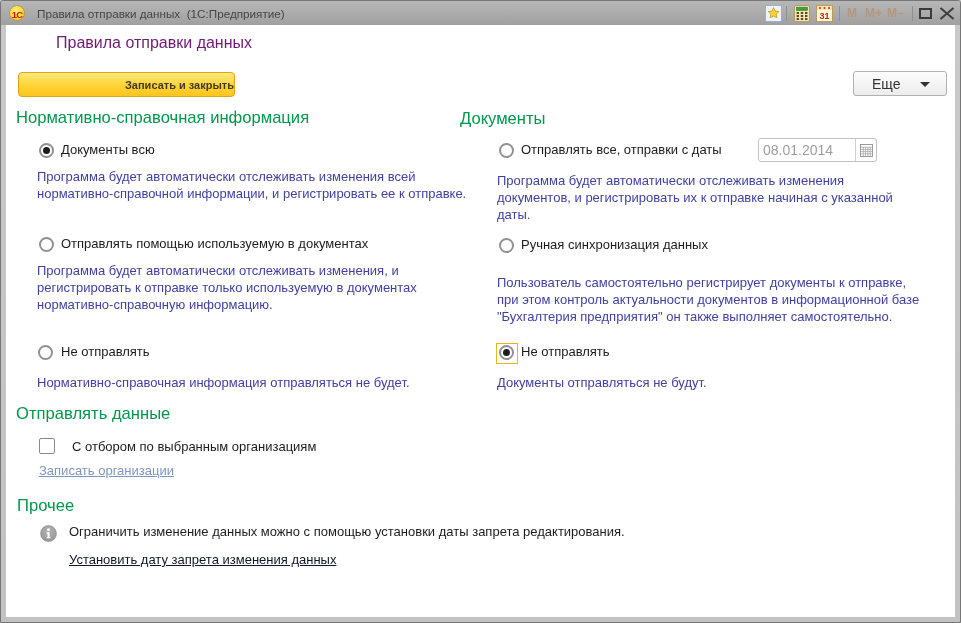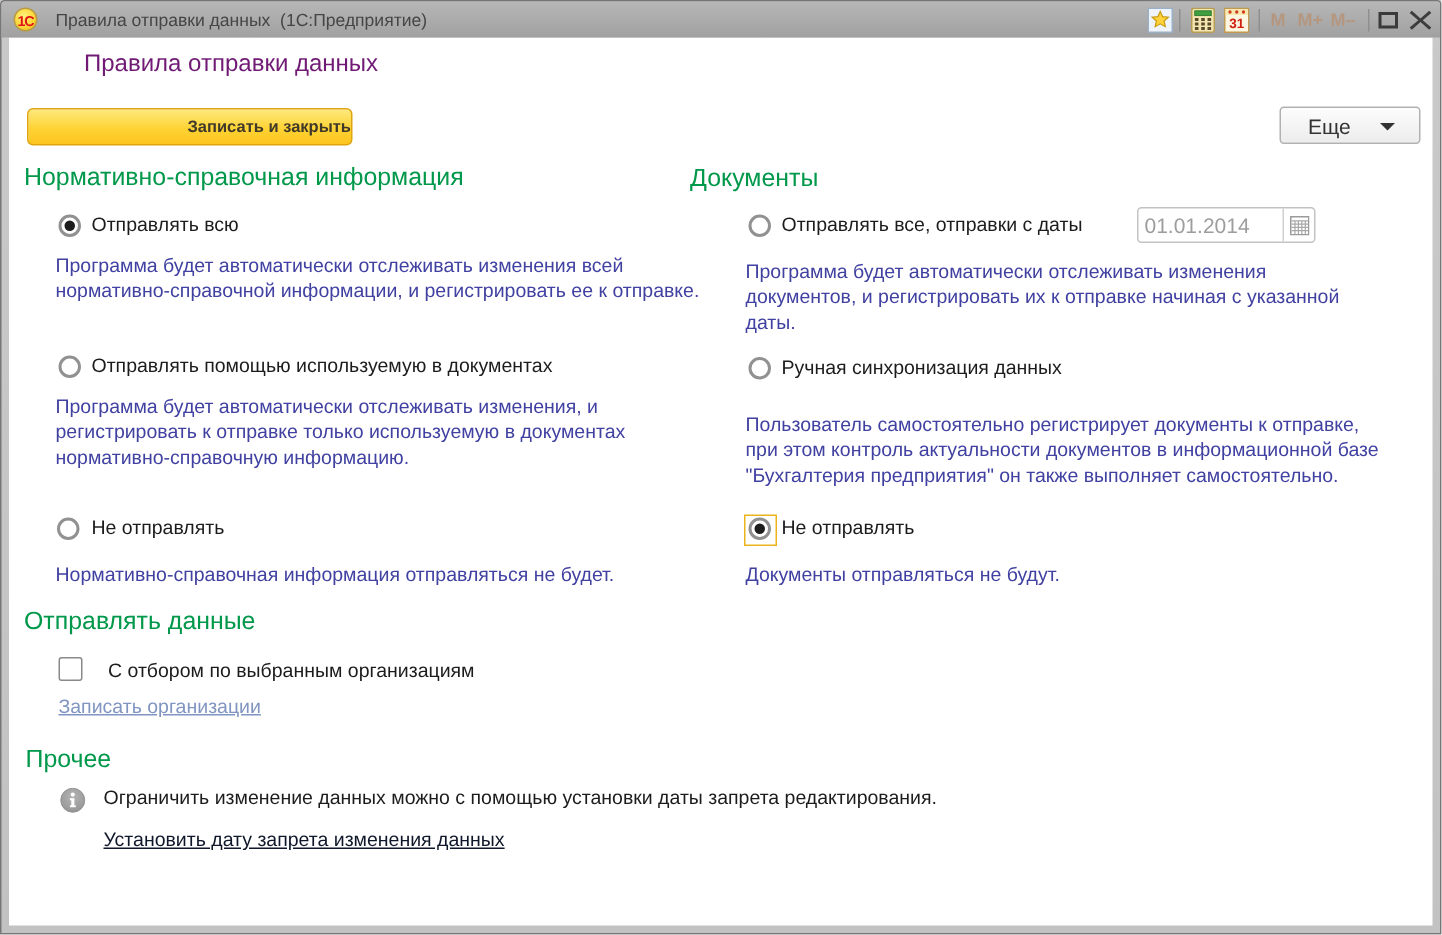--- a/index.html
+++ b/index.html
@@ -108,21 +108,21 @@
 
 <h1>Правила отправки данных</h1>
 <div id="btnsave">Записать и закрыть</div>
 <div id="btnmore">
     <span>Еще</span>
     <i></i>
   </div>
 
 <div class="h2" style="left:16px; top:108px;">Нормативно-справочная информация</div>
 <div class="radio sel" style="left:39px; top:143px;"></div>
-<div class="lbl" style="left:61px; top:142px;">Отправлять всю</div>
+<div class="lbl" style="left:61px; top:142px;">Документы всю</div>
 <div class="blue" style="left:37px; top:168px;">Программа будет автоматически отслеживать изменения всей<br>нормативно-справочной информации, и регистрировать ее к отправке.</div>
 <div class="radio" style="left:39px; top:237px;"></div>
 <div class="lbl" style="left:61px; top:236px;">Отправлять помощью используемую в документах</div>
 <div class="blue" style="left:37px; top:262px;">Программа будет автоматически отслеживать изменения, и<br>регистрировать к отправке только используемую в документах<br>нормативно-справочную информацию.</div>
 <div class="radio" style="left:38px; top:345px;"></div>
 <div class="lbl" style="left:61px; top:344px;">Не отправлять</div>
 <div class="blue" style="left:37px; top:374px;">Нормативно-справочная информация отправляться не будет.</div>
 <div class="h2" style="left:16px; top:404px;">Отправлять данные</div>
 <div class="chk"></div>
 <div class="lbl" style="left:72px; top:439px;">С отбором по выбранным организациям</div>
@@ -140,21 +140,21 @@
   <circle cx="8.5" cy="4.7" r="1.4" fill="#fff"></circle>
   <path d="M6.6 7.2 H9.6 V11.9 H10.5 V13.2 H6.6 V11.9 H7.5 V8.5 H6.6 Z" fill="#fff"></path>
 </svg>
 <div class="lbl" style="left:69px; top:524px;">Ограничить изменение данных можно с помощью установки даты запрета редактирования.</div>
 <a class="lnk2" style="left:69px; top:552px;">Установить дату запрета изменения данных</a>
 
 <div class="h2" style="left:460px; top:109px;">Документы</div>
 <div class="radio" style="left:499px; top:143px;"></div>
 <div class="lbl" style="left:521px; top:142px;">Отправлять все, отправки с даты</div>
 <div id="datef">
-    <span class="dt">01.01.2014</span>
+    <span class="dt">08.01.2014</span>
     <span class="dv"></span>
   <svg style="position:absolute; left:101px; top:5px" width="13" height="13" viewBox="0 0 13 13">
     <rect x="0.5" y="0.5" width="12" height="12" fill="#fff" stroke="#9b9b9b"></rect>
     <path d="M1 3.2 H12 M3.3 3.2 V12 M5.6 3.2 V12 M7.9 3.2 V12 M10.2 3.2 V12 M1 5.4 H12 M1 7.6 H12 M1 9.8 H12" stroke="#a8a8a8" stroke-width="0.8" fill="none"></path>
   </svg>
 </div>
 <div class="blue" style="left:497px; top:172px;">Программа будет автоматически отслеживать изменения<br>документов, и регистрировать их к отправке начиная с указанной<br>даты.</div>
 <div class="radio" style="left:499px; top:238px;"></div>
 <div class="lbl" style="left:521px; top:237px;">Ручная синхронизация данных</div>
 <div class="blue" style="left:497px; top:274px;">Пользователь самостоятельно регистрирует документы к отправке,<br>при этом контроль актуальности документов в информационной базе<br>"Бухгалтерия предприятия" он также выполняет самостоятельно.</div>

